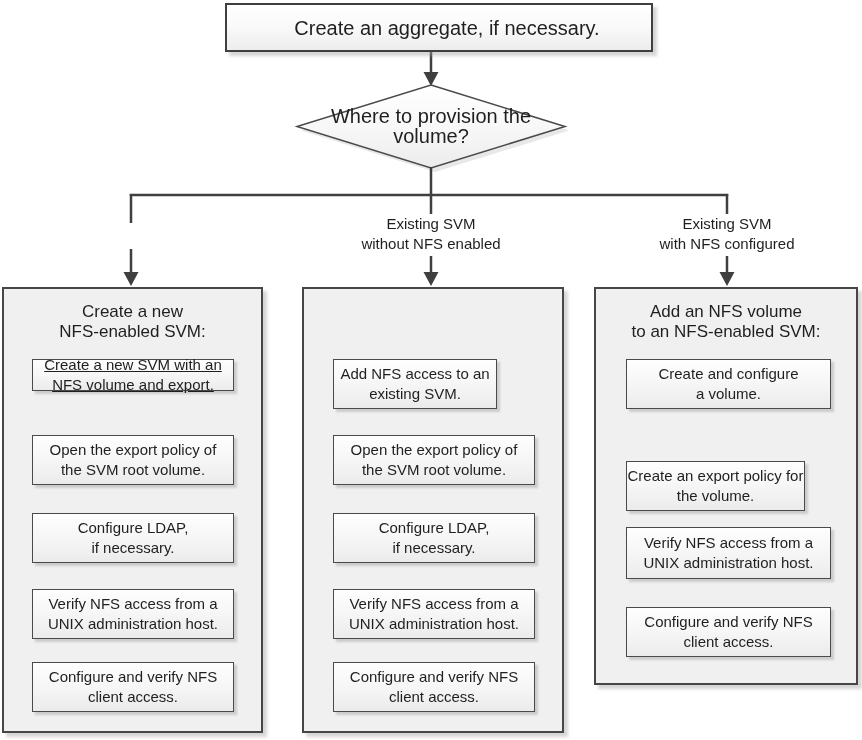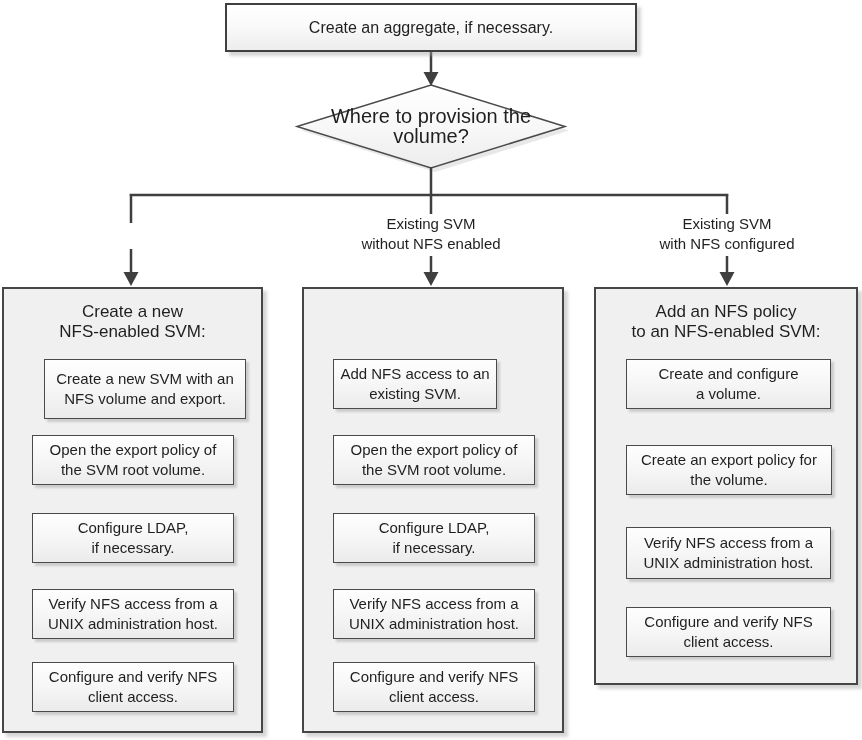--- a/index.html
+++ b/index.html
@@ -9,21 +9,22 @@
   }
   .connectors{position:absolute;left:0;top:0;width:862px;height:740px;}
   .node{
     position:absolute;display:flex;align-items:center;justify-content:center;
     text-align:center;white-space:pre-line;line-height:20px;font-size:15px;
   }
   .shape-box{
     background:linear-gradient(180deg,#ffffff 0%,#fafafa 45%,#ededed 100%);
     border:2px solid #3f3f3f;
     box-shadow:4px 4px 3px rgba(165,165,165,0.45);
-    font-size:16px;
+    font-size:20px;
+    padding-left:16px;
   }
   .diamond-label{background:transparent;font-size:20px;}
   .branch-label{background:#ffffff;font-size:15px;}
   .col{
     position:absolute;background:#f0f0f0;border:2px solid #464646;
     box-shadow:4px 4px 3px rgba(165,165,165,0.45);box-sizing:border-box;
   }
   .col-title{
     position:absolute;left:0;right:0;text-align:center;white-space:pre-line;
     font-size:17px;line-height:20px;
@@ -103,21 +104,21 @@
 volume?</div>
 
   <div class="node branch-label" style="left:346px;top:214px;width:170px;height:40px;">Existing SVM
 without NFS enabled</div>
   <div class="node branch-label" style="left:642px;top:214px;width:170px;height:40px;">Existing SVM
 with NFS configured</div>
 
   <div class="col" style="left:2px;top:287px;width:261px;height:446px;">
     <div class="col-title" style="top:13px;">Create a new
 NFS-enabled SVM:</div>
-    <div class="step" style="left:40px;top:70px;width:202px;height:60px;">Create a new SVM with an
+    <div class="step" style="left:28px;top:70px;width:202px;height:32px;text-decoration:underline;">Create a new SVM with an
 NFS volume and export.</div>
     <div class="step" style="left:28px;top:146px;width:202px;height:50px;">Open the export policy of
 the SVM root volume.</div>
     <div class="step" style="left:28px;top:224px;width:202px;height:50px;">Configure LDAP,
 if necessary.</div>
     <div class="step" style="left:28px;top:300px;width:202px;height:50px;">Verify NFS access from a
 UNIX administration host.</div>
     <div class="step" style="left:28px;top:373px;width:202px;height:50px;">Configure and verify NFS
 client access.</div>
   </div>
@@ -129,25 +130,25 @@
 the SVM root volume.</div>
     <div class="step" style="left:29px;top:224px;width:202px;height:50px;">Configure LDAP,
 if necessary.</div>
     <div class="step" style="left:29px;top:300px;width:202px;height:50px;">Verify NFS access from a
 UNIX administration host.</div>
     <div class="step" style="left:29px;top:373px;width:202px;height:50px;">Configure and verify NFS
 client access.</div>
   </div>
 
   <div class="col" style="left:594px;top:287px;width:264px;height:398px;">
-    <div class="col-title" style="top:13px;">Add an NFS policy
+    <div class="col-title" style="top:13px;">Add an NFS volume
 to an NFS-enabled SVM:</div>
     <div class="step" style="left:30px;top:70px;width:205px;height:50px;">Create and configure
 a volume.</div>
-    <div class="step" style="left:30px;top:156px;width:206px;height:50px;">Create an export policy for
+    <div class="step" style="left:30px;top:172px;width:179px;height:50px;">Create an export policy for
 the volume.</div>
     <div class="step" style="left:30px;top:238px;width:205px;height:52px;">Verify NFS access from a
 UNIX administration host.</div>
     <div class="step" style="left:30px;top:318px;width:205px;height:50px;">Configure and verify NFS
 client access.</div>
   </div>
 
 </div>
 
 </body></html>

